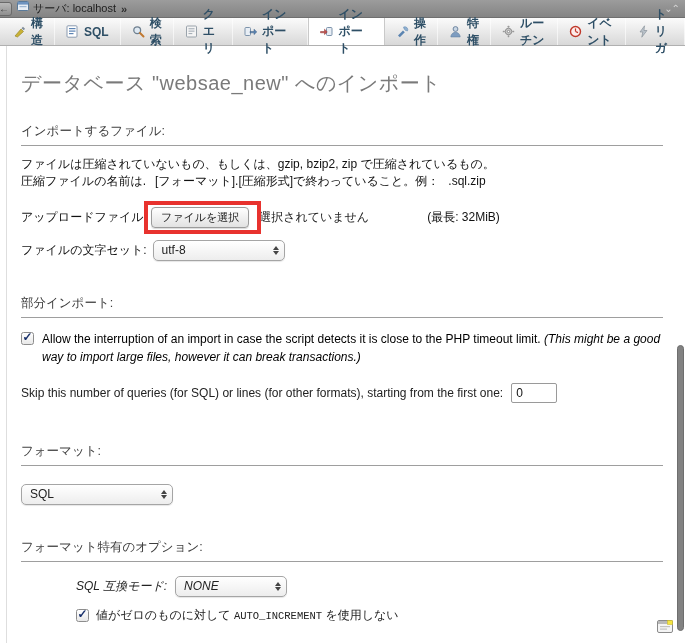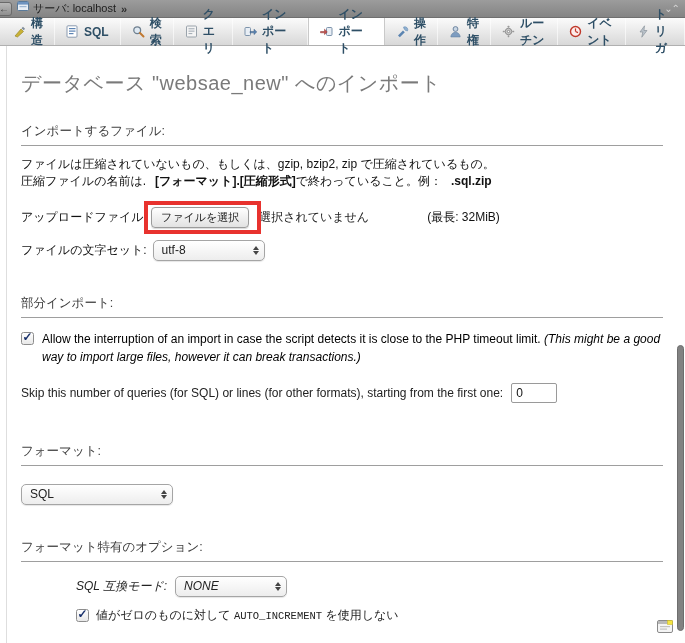--- a/index.html
+++ b/index.html
@@ -42,21 +42,21 @@
              height:597px; position:relative; }
   .page-title { font-size:20px; color:#7a7a7a; font-weight:normal; margin:4px 0 26px 0; letter-spacing:.5px; }
 
   .section-heading {
     font-size:12.5px; font-weight:normal; color:#3f3f3f;
     padding-bottom:5px; border-bottom:1px solid #9e9e9e; margin-bottom:10px;
   }
   .section { margin-bottom:26px; }
 
   .hint { line-height:1.45; color:#111; }
-  .hint b { font-weight:bold;padding-left:9px; }
+  .hint b { font-weight:normal;padding-left:9px; }
 
   .row { display:flex; align-items:center; margin-top:12px; }
   .row-label { color:#111; }
 
   
   .mac-btn {
     font-family:"Liberation Sans", sans-serif; font-size:11px; color:#222;
     border:1px solid #9b9b9b; border-radius:4px; padding:2px 9px;
     background:linear-gradient(#ffffff,#e2e2e2);
     box-shadow:0 1px 1px rgba(0,0,0,.15); cursor:pointer;
@@ -233,21 +233,21 @@
       <span class="annot-wrap">
         <button class="mac-btn">ファイルを選択</button>
         <span class="annot-box"></span>
       </span>
       <span style="margin-left:10px;">選択されていません</span>
       <span style="margin-left:58px; color:#111;">(最長: 32MiB)</span>
     </div>
 
     <div class="row">
       <span class="row-label">ファイルの文字セット:</span>
-      <span class="mac-select" style="width:112px; margin-left:6px;">
+      <span class="mac-select" style="width:132px; margin-left:6px;">
         <span>utf-8</span>
         <span class="stepper">
             <i class="up"></i>
             <i class="down"></i>
           </span>
       </span>
     </div>
   </div>
 
   <div class="section" style="margin-top:34px;">

